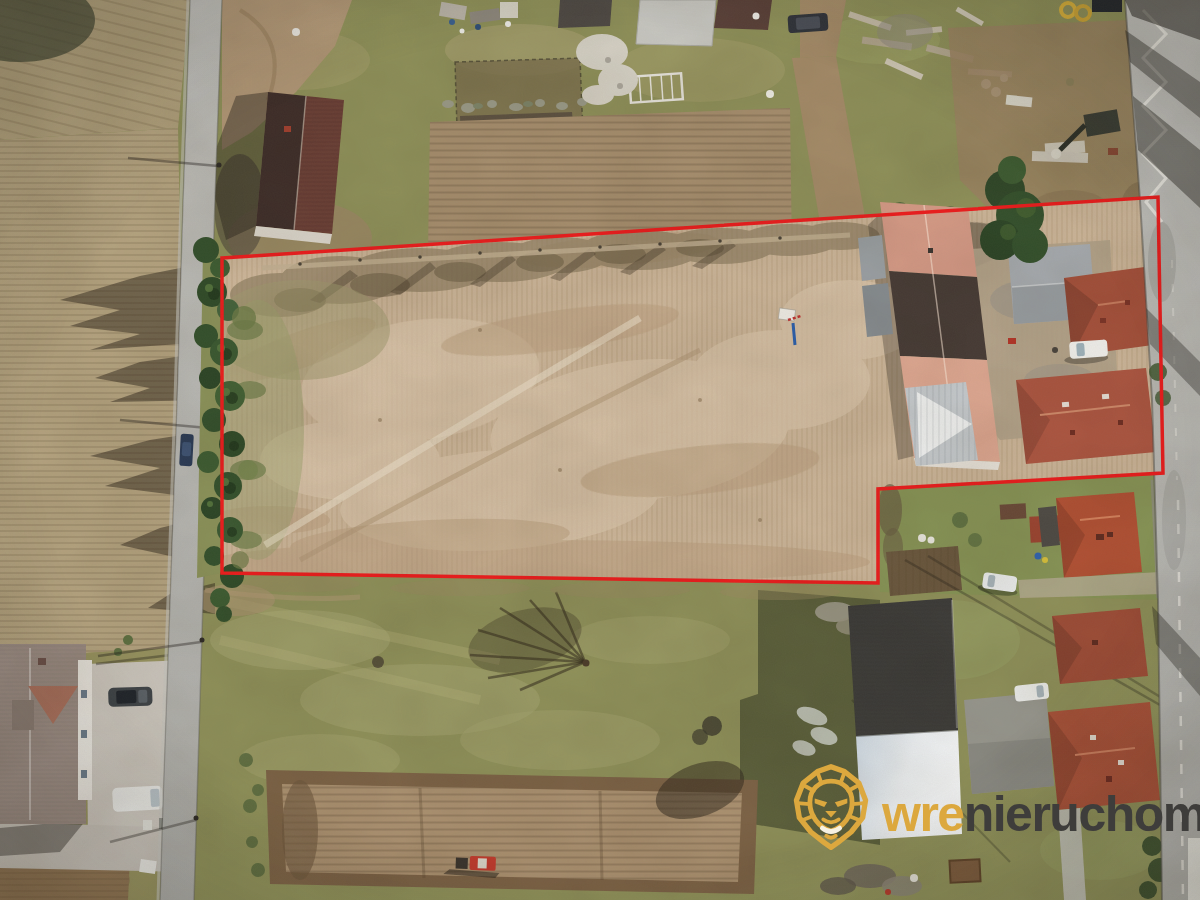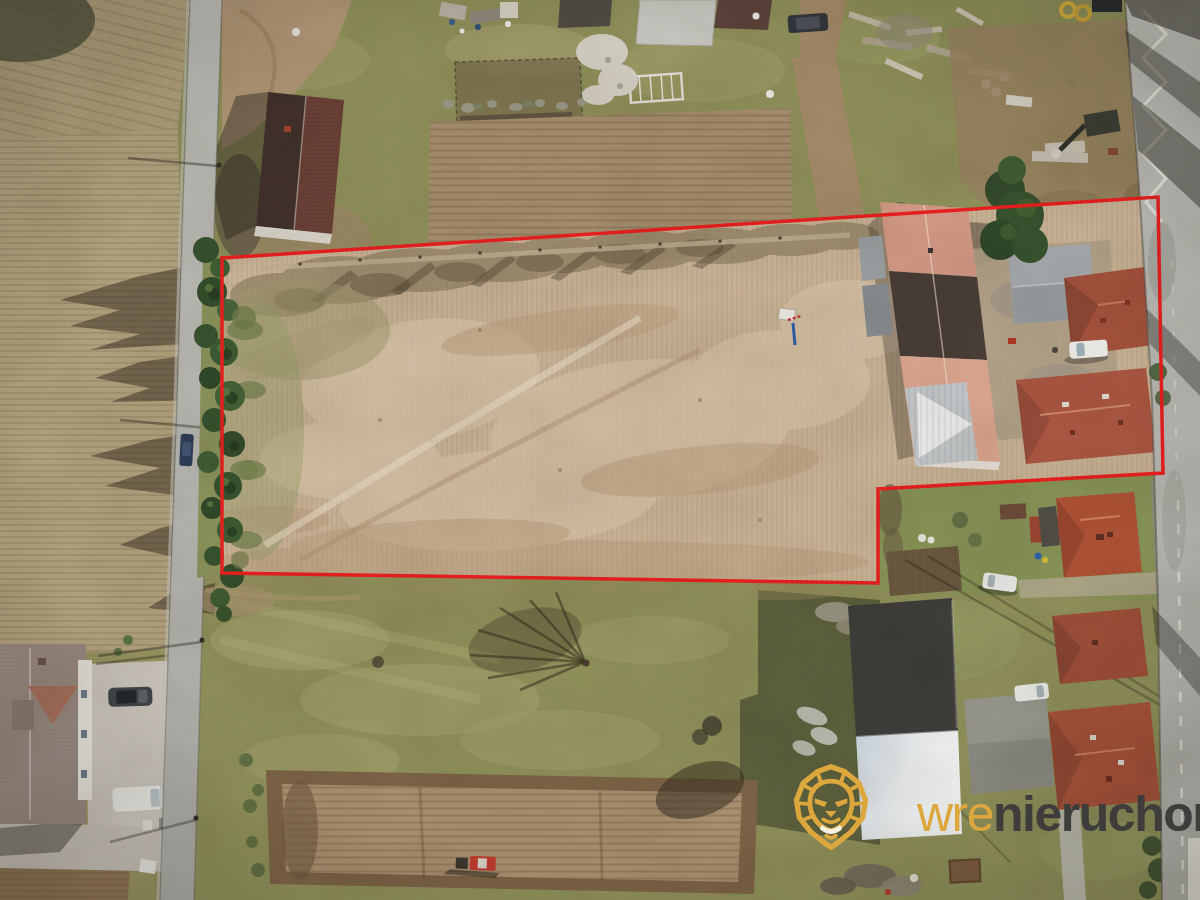--- a/index.html
+++ b/index.html
@@ -6,21 +6,21 @@
   .stage{position:relative;width:1200px;height:900px;overflow:hidden;
          font-family:"Liberation Sans",sans-serif;background:#8f9159;}
   .scene{position:absolute;left:0;top:0;width:1200px;height:900px;display:block;}
   .overlay{position:absolute;pointer-events:none;}
   .noise-m{mix-blend-mode:multiply;}
   .noise-s{mix-blend-mode:screen;}
   .watermark{position:absolute;left:782px;top:760px;display:flex;align-items:center;gap:2px;}
   .lion{width:98px;height:96px;flex:0 0 auto;}
   .brand{font-size:50px;line-height:1;letter-spacing:-1.5px;white-space:nowrap;
          transform:translateY(6px);}
-  .brand .wre{color:var(--gold,#DCA83E);font-weight:400;margin-left:35px;}
+  .brand .wre{color:var(--gold,#DCA83E);font-weight:700;}
   .brand .rest{color:var(--dark,#3E3D3B);font-weight:600;}
 </style>
 </head>
 <body>
 
 <div class="stage" style="--gold: #DCA83E; --dark: #3E3D3B; --mouth: #F6F1E2;">
 <svg class="scene" viewBox="0 0 1200 900" xmlns="http://www.w3.org/2000/svg">
   <defs>
     <pattern id="furrowH" width="8" height="6" patternUnits="userSpaceOnUse">
           <path d="M0,3 H8" stroke="rgba(70,52,30,0.35)" stroke-width="1.4"></path>

